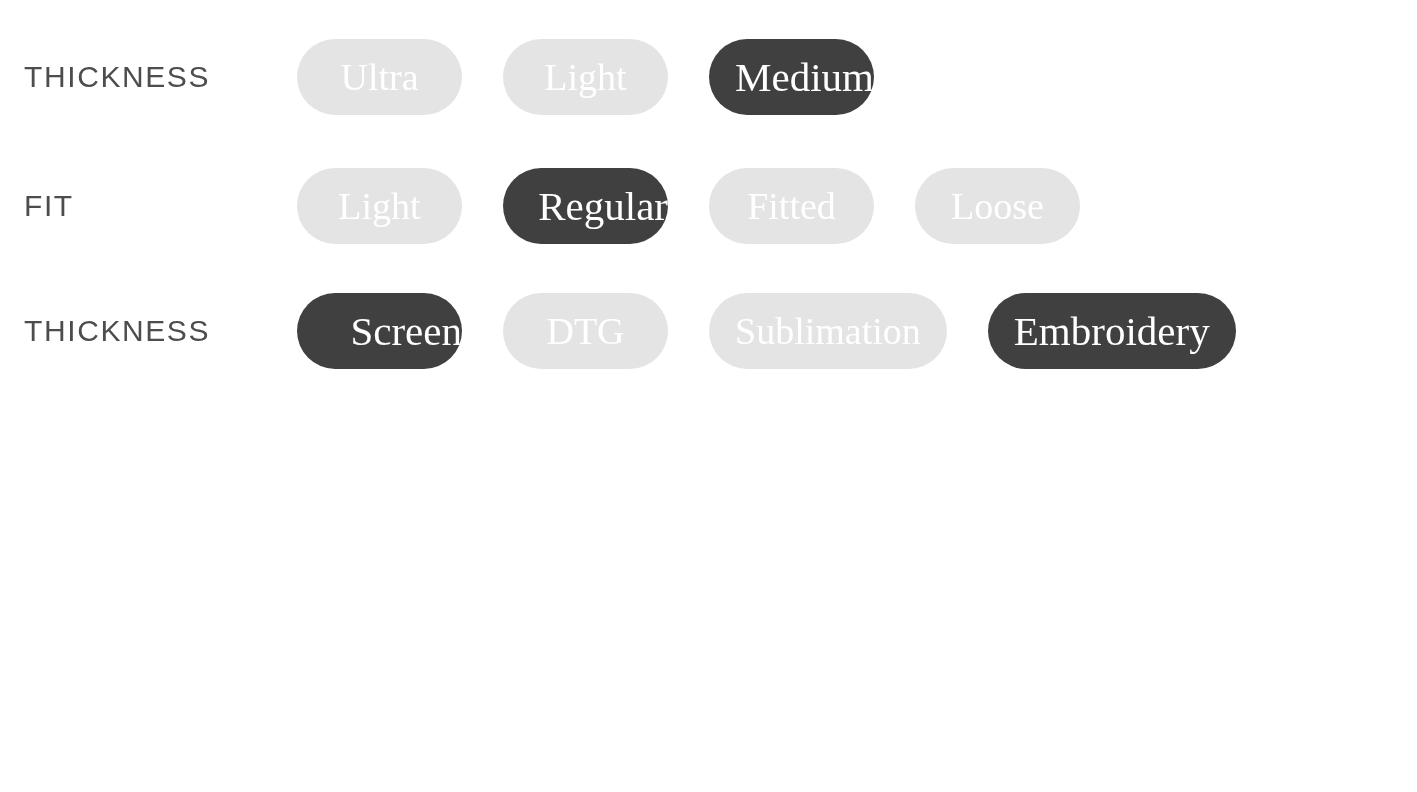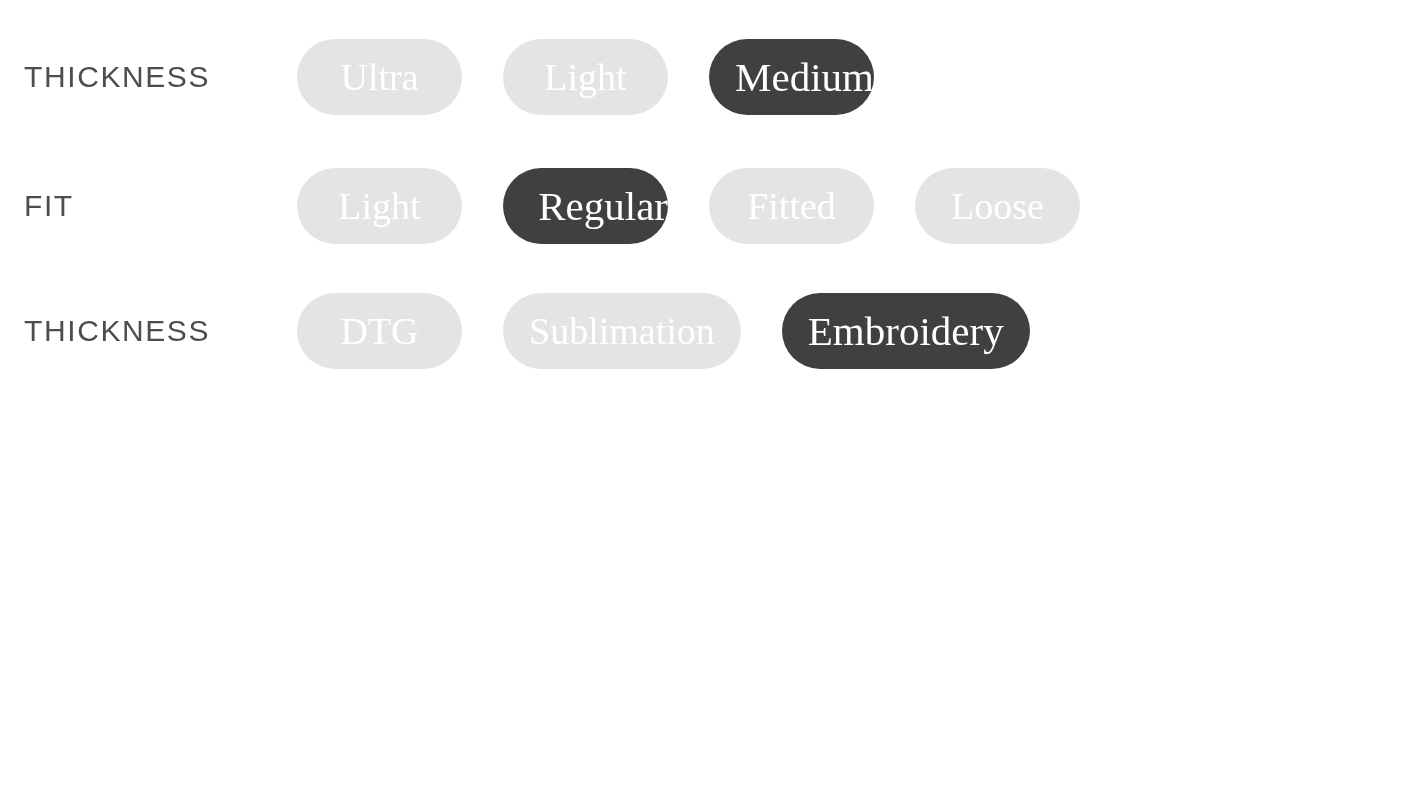--- a/index.html
+++ b/index.html
@@ -137,20 +137,23 @@
       </div>
       <div class="pill fixed inactive">
         <span class="pill-label">Loose</span>
       </div>
     </div>
   </div>
 
   <div class="option-row row-printing">
     <div class="row-label">THICKNESS</div>
     <div class="pill-track">
+      <div class="pill fixed active">
+        <span class="pill-label">Screen</span>
+      </div>
       <div class="pill fixed inactive">
         <span class="pill-label">DTG</span>
       </div>
       <div class="pill auto inactive">
         <span class="pill-label">Sublimation</span>
       </div>
       <div class="pill auto active">
         <span class="pill-label">Embroidery</span>
       </div>
     </div>

